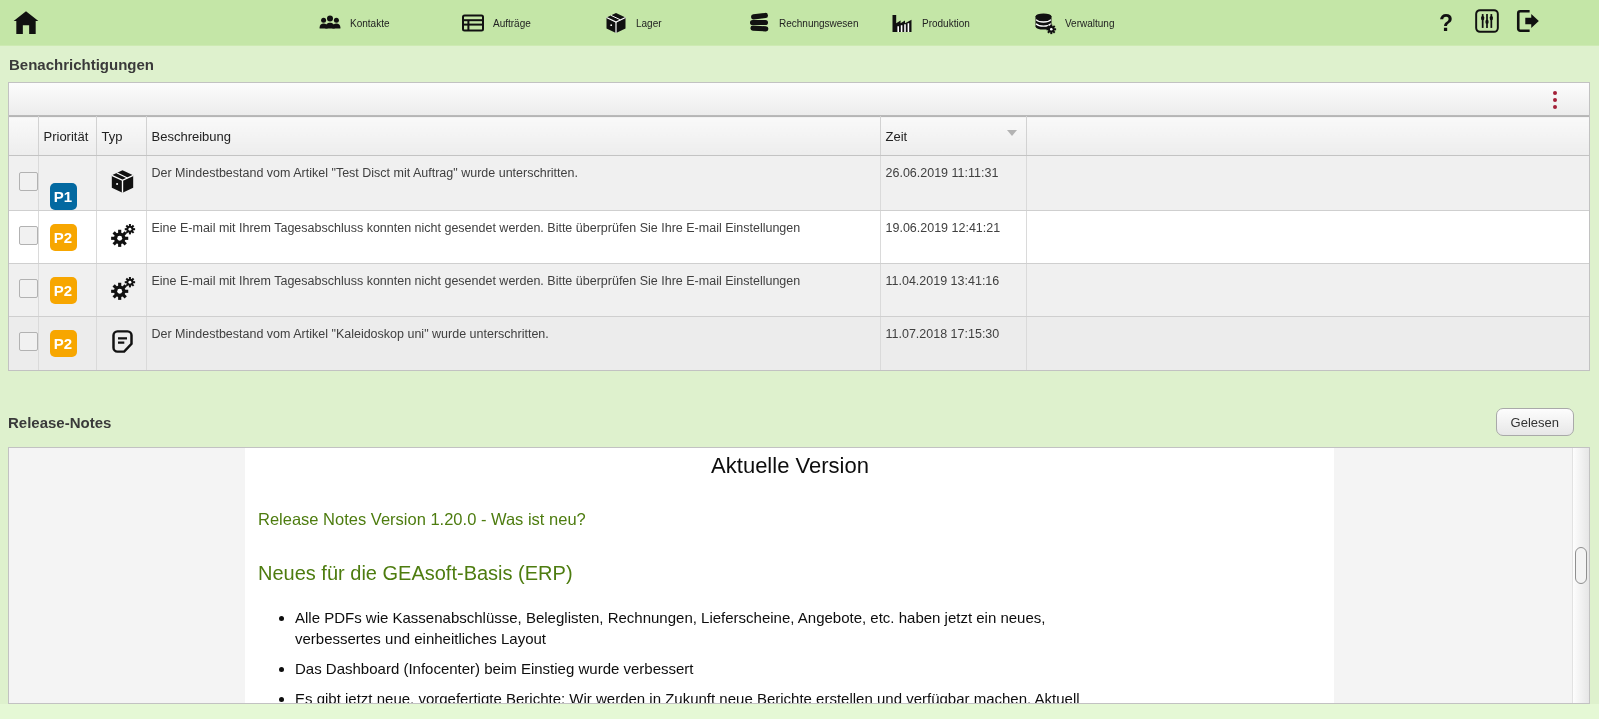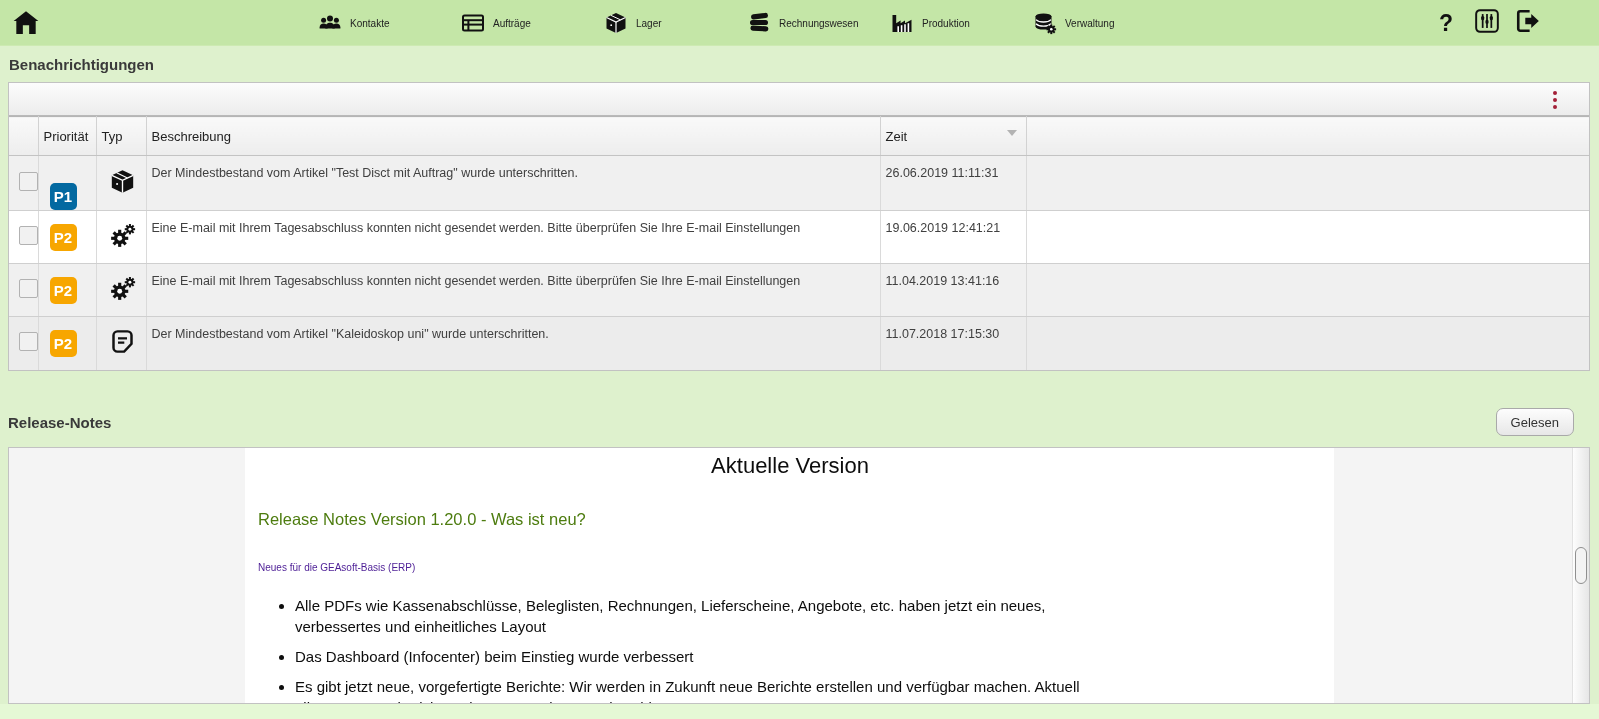--- a/index.html
+++ b/index.html
@@ -55,21 +55,21 @@
   
   .rn-header { display:flex; align-items:center; justify-content:space-between; margin-top:37px; height:29px; padding-right:16px; }
   .btn { height:28px; padding:0 14px; font-size:13px; color:#333; background:linear-gradient(#fdfdfd,#e7e7e7);
     border:1px solid #a9a9a9; border-radius:7px; cursor:pointer; font-family:inherit; }
   .rn-panel { margin-top:10px; height:257px; border:1px solid #c2c2c2; background:#fff; display:flex; overflow:hidden; }
   .rn-left { width:236px; background:#f4f4f4; }
   .rn-right { width:238px; background:#f4f4f4; }
   .rn-content { flex:1; padding:5px 12px 0 13px; overflow:hidden; }
   .rn-heading { font-size:22px; font-weight:normal; color:#0d0d0d; text-align:center; }
   .rn-sub { margin-top:31px; font-size:16.5px; color:#4d7c0f; }
-  .rn-intro { margin-top:33px; font-size:10px; color:#4c1d95; }
+  .rn-intro { margin-top:33px; font-size:20px; color:#4d7c0f; }
   .rn-bullets { margin:22px 8px 0; padding-left:29px; }
   .rn-bullets li { font-size:15px; color:#0d0d0d; line-height:21px; margin-bottom:9px; max-width:810px; }
   .rn-scroll { width:17px; background:linear-gradient(to right,#fdfdfd,#e6e6e6); border-left:1px solid #e2e2e2; position:relative; }
   .rn-thumb { position:absolute; left:2px; top:99px; width:12px; height:37px; border:1px solid #8f8f8f;
     border-radius:6px; background:#f3f3f3; cursor:pointer; }
 
   .footer { height:22px; background:#e5f8d5; border-top:3px solid #fbfef8; }
 </style>
 </head>
 <body>

